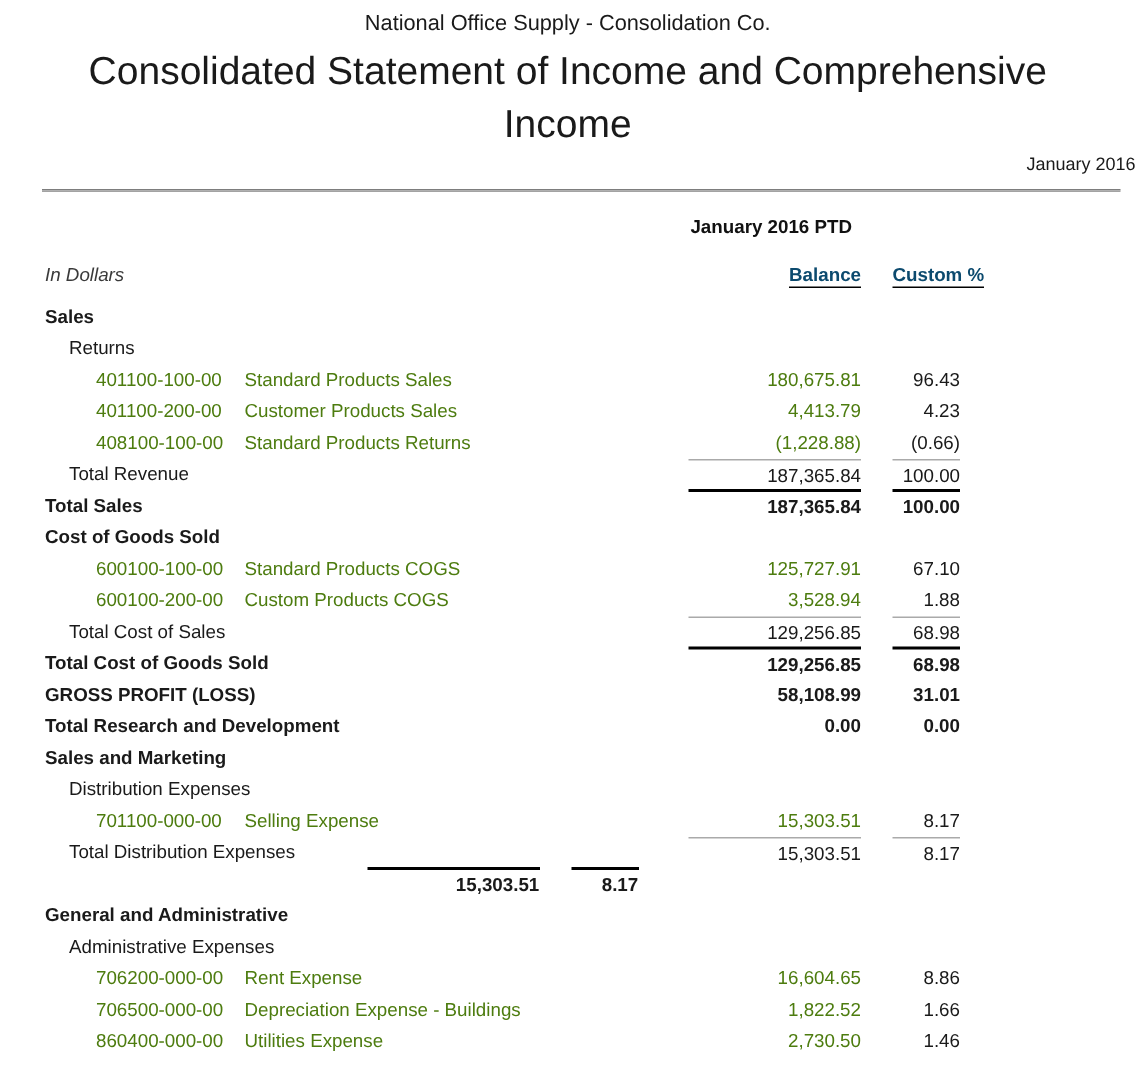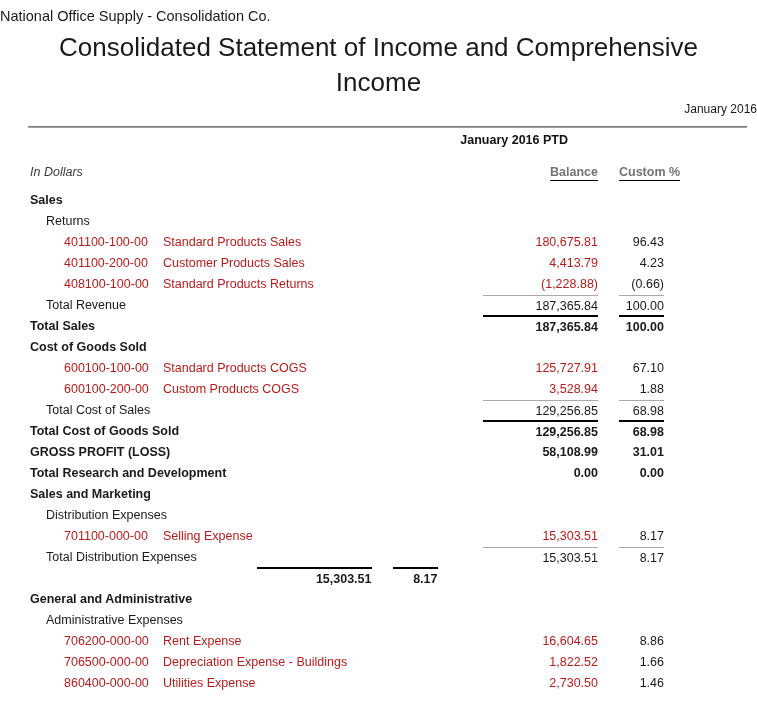--- a/index.html
+++ b/index.html
@@ -1,40 +1,40 @@
 <!DOCTYPE html>
 <html><head>
 <meta charset="utf-8">
 <style>
   * { margin:0; padding:0; box-sizing:border-box; }
   html,body { width:757px; height:715px; background:#ffffff; overflow:hidden;
     font-family:"Liberation Sans", sans-serif; color:#1a1a1a; }
   .page { width:757px; height:715px; position:relative; }
 
-  .company { padding-top:6px; text-align:left; font-size:14.5px; line-height:20px; color:#1a1a1a; }
+  .company { padding-top:6px; text-align:center; font-size:14.5px; line-height:20px; color:#1a1a1a; }
   .title { margin:4px auto 0 auto; max-width:690px; text-align:center; font-size:26px; line-height:35px; color:#1a1a1a; }
   .subtitle { margin-top:2px; text-align:right; font-size:12px; line-height:14px; color:#1a1a1a; }
 
   .page-rule { margin:10px 10px 0 28px; height:1px; border-top:1px solid #7d7d7d; border-bottom:1px solid #a3a3a3; }
 
-  .ptd-row { margin:5px 0 0 30px; width:538px; text-align:right; font-weight:bold; font-size:12.5px; line-height:15px; color:#111; }
+  .ptd-row { margin:16px 0 0 30px; width:538px; text-align:right; font-weight:bold; font-size:12.5px; line-height:15px; color:#111; }
 
   .hdr-row { margin-top:14px; }
-  .row { display:flex; align-items:center; height:21px; padding-left:30px; padding-right:93px; font-size:12.5px; line-height:21px; white-space:nowrap; }
+  .row { display:flex; align-items:center; height:21px; padding-left:30px; padding-right:117px; font-size:12.5px; line-height:21px; white-space:nowrap; }
   .cell-label { flex:1 1 auto; min-width:0; overflow:visible; }
   .cell-bal  { flex:0 0 115px; width:115px; text-align:right; }
   .cell-gap  { flex:0 0 21px; width:21px; }
   .cell-pct  { flex:0 0 45px; width:45px; text-align:right; }
   .bold { font-weight:bold;justify-content:center; }
   .indent1 .cell-label { padding-left:16px; }
   .indent2 .cell-label { padding-left:34px; }
   .acct-num { display:inline-block; width:99px; }
-  .link { color:#b91c1c; }
+  .link { color:#4d7c0f; }
   .italic { font-style:italic; color:#3a3a3a; }
-  .colhead { font-weight:bold; color:#737373; }
+  .colhead { font-weight:bold; color:#0c4a6e; }
   .underlined { display:inline-block; line-height:14px; border-bottom:1px solid #000; padding-bottom:1px; }
   .rule-gray  { border-top:1px solid #aaaaaa; }
   .rule-black { border-top:2px solid #000000; }
   .rows { margin-top:7px; }
 </style>
 </head>
 <body>
 
 <div class="page">
   <div class="company">National Office Supply - Consolidation Co.</div>

